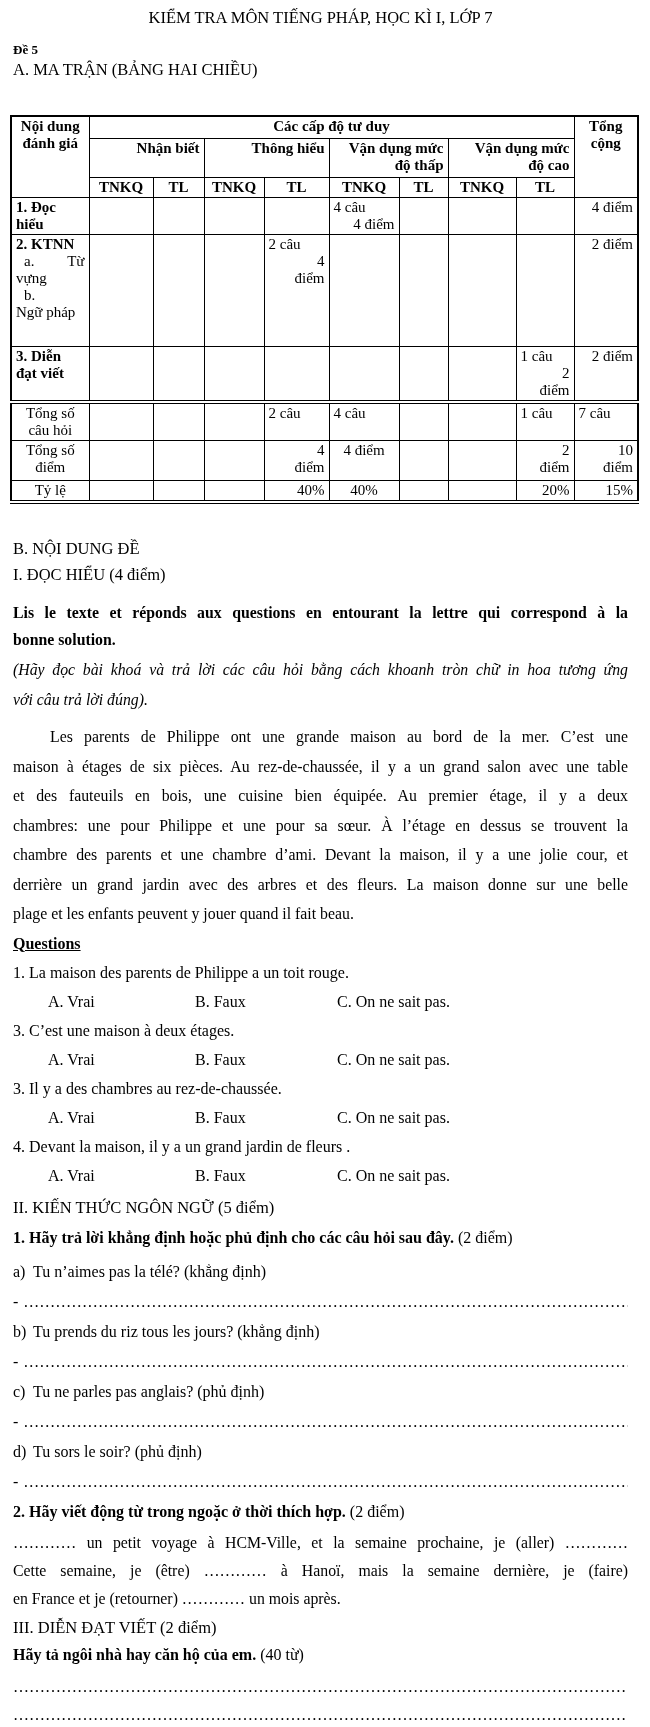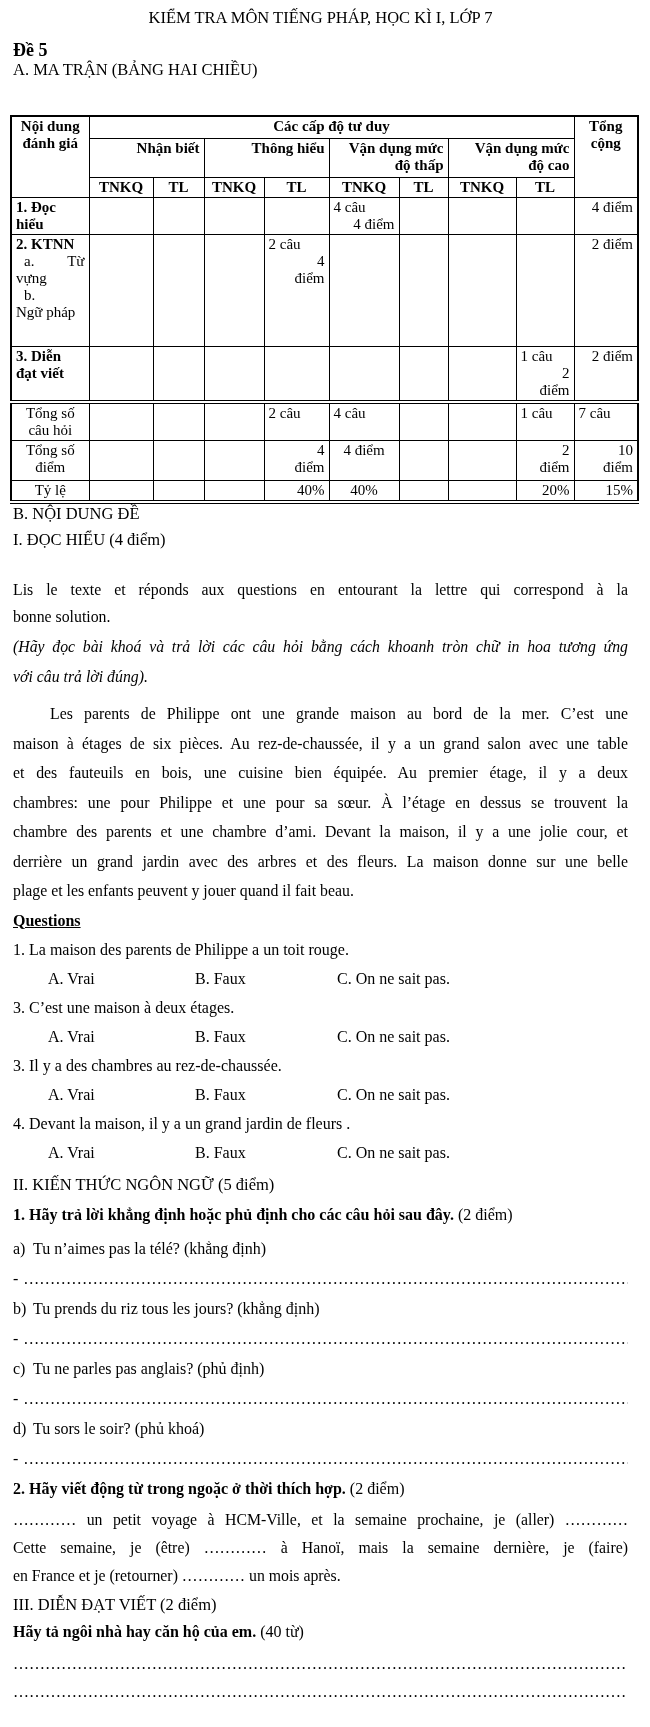--- a/index.html
+++ b/index.html
@@ -5,24 +5,24 @@
   * { margin:0; padding:0; box-sizing:border-box; }
   html,body { background:#fff; }
   body {
     width:650px; height:1727px; overflow:hidden;
     font-family:"Liberation Serif","DejaVu Serif",serif;
     color:#000; font-size:16px;
   }
   .page { padding:8px 22px 0 13px; }
 
   .title { text-align:center; font-size:16.5px; line-height:20px; }
-  .de5 { margin-top:12px; font-size:18px; font-weight:bold; line-height:20px; }
+  .de5 { margin-top:12px; font-size:13px; font-weight:bold; line-height:20px; }
   .h { font-size:16.5px; line-height:20px; }
   .secA { }
-  .secB { }
+  .secB { margin-top:35px; }
   .secI { margin-top:6px; }
   .secII { margin-top:8px; }
   .secIII { margin-top:5px; }
 
   
   table.matrix { margin-top:35px; margin-left:-3px; border-collapse:collapse;
     table-layout:fixed; width:627px; border:2px solid #000; }
   .matrix td { border:1px solid #000; font-size:15px; line-height:17px;
     padding:1px 4px; vertical-align:top; overflow:hidden; }
   .hd { font-weight:bold; text-align:center; }
@@ -34,21 +34,21 @@
   .tr4 td{ height:37px; } .tr5 td{ height:40px; } .tr6 td{ height:20px; }
   .dbl-top td { border-top:4px double #000; }
   .dbl-bottom td { border-bottom:4px double #000; }
   .vb { vertical-align:bottom; } .vm { vertical-align:middle; }
   .ctr { text-align:center; } .rt { text-align:right; }
   .pb22 { padding-bottom:22px; } .pb4 { padding-bottom:4px; }
   .j8 { text-align:justify; text-align-last:justify; padding-left:8px; }
 
   
   .jline { text-align:justify; text-align-last:justify; }
-  .instr { margin-top:26px; font-weight:normal; font-size:15.8px; line-height:27px; }
+  .instr { margin-top:14px; font-weight:bold; font-size:15.8px; line-height:27px; }
   .note  { margin-top:2px; font-style:italic; font-size:15.8px; line-height:30px; }
   .passage { margin-top:7px; font-size:15.8px; line-height:29.5px; }
   .ind { padding-left:37px; }
   .qlabel { font-weight:bold; text-decoration:underline; font-size:16px; line-height:29px; }
   .qa { font-size:16px; line-height:29px; }
   .opts { display:flex; }
   .opt1 { width:182px; padding-left:35px; }
   .opt2 { width:142px; }
   .opt3 { flex:1; }
   .ex1t, .ex2t { font-size:16px; line-height:20px; }
@@ -299,21 +299,21 @@
     <div class="item">
       <span class="ilabel">c)</span>
       <span>Tu ne parles pas anglais? (phủ định)</span>
     </div>
     <div class="ans">
       <span class="dash">-</span>
       <span class="dots">……………………………………………………………………………………………………………………………………………………</span>
     </div>
     <div class="item">
       <span class="ilabel">d)</span>
-      <span>Tu sors le soir? (phủ khoá)</span>
+      <span>Tu sors le soir? (phủ định)</span>
     </div>
     <div class="ans">
       <span class="dash">-</span>
       <span class="dots">……………………………………………………………………………………………………………………………………………………</span>
     </div>
   </div>
 
   <div class="ex2t">
     <span class="bold">2. Hãy viết động từ trong ngoặc ở thời thích hợp.</span><span> (2 điểm)</span>
   </div>

